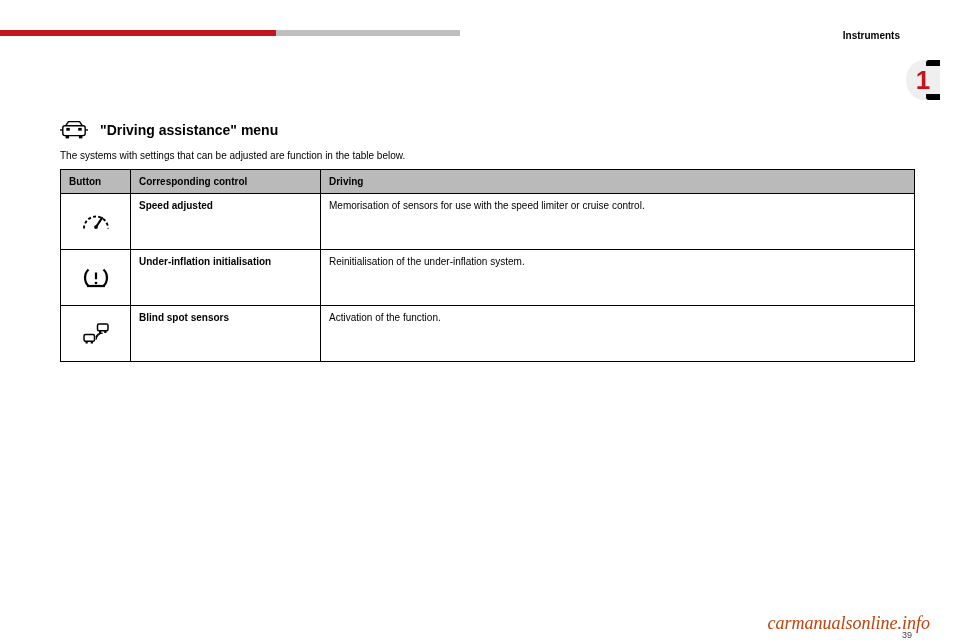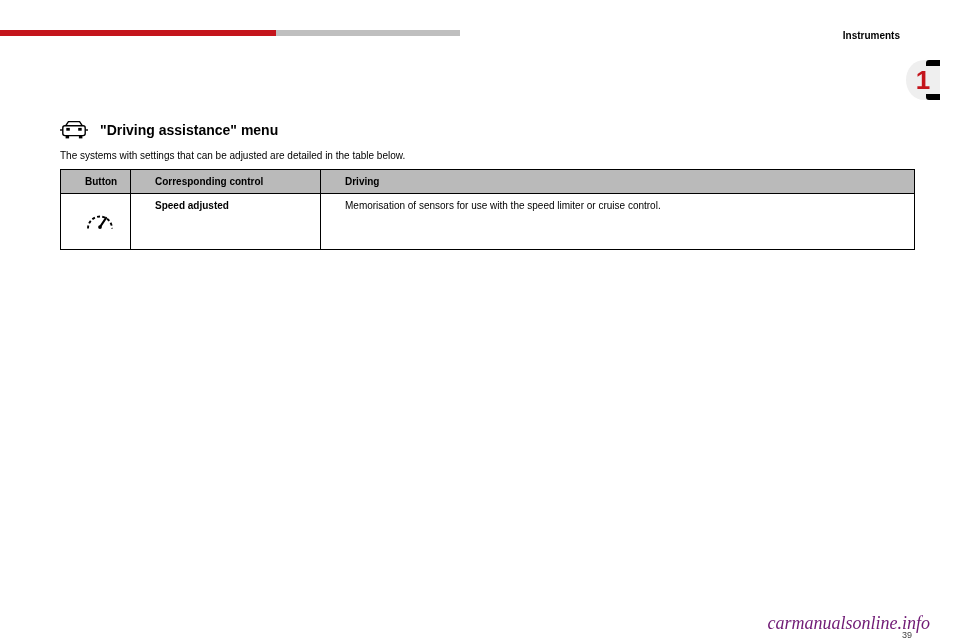--- a/index.html
+++ b/index.html
@@ -28,33 +28,33 @@
 
   .content { position: absolute; top: 120px; left: 60px; right: 45px; }
 
   .menu-heading { display: flex; align-items: center; gap: 12px; margin-bottom: 10px; }
   .menu-heading .icon { width: 28px; height: 20px; }
   .menu-heading .title { font-size: 14px; font-weight: bold; }
 
   .intro { font-size: 10px; margin-bottom: 8px; }
 
   table { width: 100%; border-collapse: collapse; table-layout: fixed; }
-  th, td { border: 1px solid #000; padding: 6px 24px; font-size: 10px; vertical-align: top; text-align: left; }
+  th, td { border: 1px solid #000; padding: 6px 8px; font-size: 10px; vertical-align: top; text-align: left; }
   thead th { background: #bababa; font-weight: bold; }
   col.c1 { width: 70px; }
   col.c2 { width: 190px; }
 
   td.icon-cell { text-align: center; vertical-align: middle; height: 56px; }
   td .row-icon { width: 30px; height: 26px; display: inline-block; }
   td.func { font-weight: bold; }
 
   .watermark {
     position: absolute; bottom: 6px; right: 30px;
     font-family: Georgia, 'Times New Roman', serif; font-style: italic;
-    color: #701a75; font-size: 18px;
+    color: #c2410c; font-size: 18px;
   }
   .pagenum { position: absolute; bottom: 0; right: 48px; font-size: 9px; color: #444; }
 </style>
 </head>
 <body>
 
 <div class="top-bar">
   <div class="red"></div>
   <div class="grey"></div>
 </div>
@@ -76,21 +76,21 @@
         <rect x="26" y="11" width="5" height="4" fill="#000"></rect>
         <rect x="8" y="22" width="5" height="4" fill="#000"></rect>
         <rect x="27" y="22" width="5" height="4" fill="#000"></rect>
         <line x1="0" y1="14" x2="4" y2="14" stroke="#000" stroke-width="2"></line>
         <line x1="36" y1="14" x2="40" y2="14" stroke="#000" stroke-width="2"></line>
       </svg>
     </span>
     <span class="title">"Driving assistance" menu</span>
   </div>
 
-  <p class="intro">The systems with settings that can be adjusted are detailed in the table below.</p>
+  <p class="intro">The systems with settings that can be adjusted are function in the table below.</p>
 
   <table>
     <colgroup>
         <col class="c1">
         <col class="c2">
         <col>
       </colgroup>
     <thead>
       <tr>
         <th>Button</th>
@@ -105,19 +105,52 @@
             <svg viewBox="0 0 40 32">
               <path d="M4 26 A16 16 0 0 1 36 26" fill="none" stroke="#000" stroke-width="2.5" stroke-dasharray="4 3"></path>
               <line x1="20" y1="24" x2="28" y2="12" stroke="#000" stroke-width="3" stroke-linecap="round"></line>
               <circle cx="20" cy="24" r="2.5" fill="#000"></circle>
             </svg>
           </span>
         </td>
         <td class="func">Speed adjusted</td>
         <td>Memorisation of sensors for use with the speed limiter or cruise control.</td>
       </tr>
+      <tr>
+        <td class="icon-cell">
+          <span class="row-icon">
+            <svg viewBox="0 0 40 32">
+              <path d="M10 6 A12 14 0 0 0 10 28" fill="none" stroke="#000" stroke-width="3"></path>
+              <path d="M30 6 A12 14 0 0 1 30 28" fill="none" stroke="#000" stroke-width="3"></path>
+              <line x1="8" y1="28" x2="32" y2="28" stroke="#000" stroke-width="3"></line>
+              <line x1="20" y1="10" x2="20" y2="19" stroke="#000" stroke-width="3"></line>
+              <circle cx="20" cy="24" r="1.8" fill="#000"></circle>
+            </svg>
+          </span>
+        </td>
+        <td class="func">Under-inflation initialisation</td>
+        <td>Reinitialisation of the under-inflation system.</td>
+      </tr>
+      <tr>
+        <td class="icon-cell">
+          <span class="row-icon">
+            <svg viewBox="0 0 40 32">
+              <rect x="4" y="18" width="14" height="9" rx="2" fill="none" stroke="#000" stroke-width="2"></rect>
+              <rect x="6" y="27" width="3" height="3" fill="#000"></rect>
+              <rect x="13" y="27" width="3" height="3" fill="#000"></rect>
+              <rect x="22" y="4" width="14" height="9" rx="2" fill="none" stroke="#000" stroke-width="2"></rect>
+              <rect x="24" y="13" width="3" height="3" fill="#000"></rect>
+              <rect x="31" y="13" width="3" height="3" fill="#000"></rect>
+              <path d="M20 22 A8 8 0 0 1 26 16" fill="none" stroke="#000" stroke-width="1.5"></path>
+              <path d="M20 25 A11 11 0 0 1 29 16" fill="none" stroke="#000" stroke-width="1.5"></path>
+            </svg>
+          </span>
+        </td>
+        <td class="func">Blind spot sensors</td>
+        <td>Activation of the function.</td>
+      </tr>
     </tbody>
   </table>
 
 </div>
 
 <div class="pagenum">39</div>
 <div class="watermark">carmanualsonline.info</div>
 
 </body></html>

